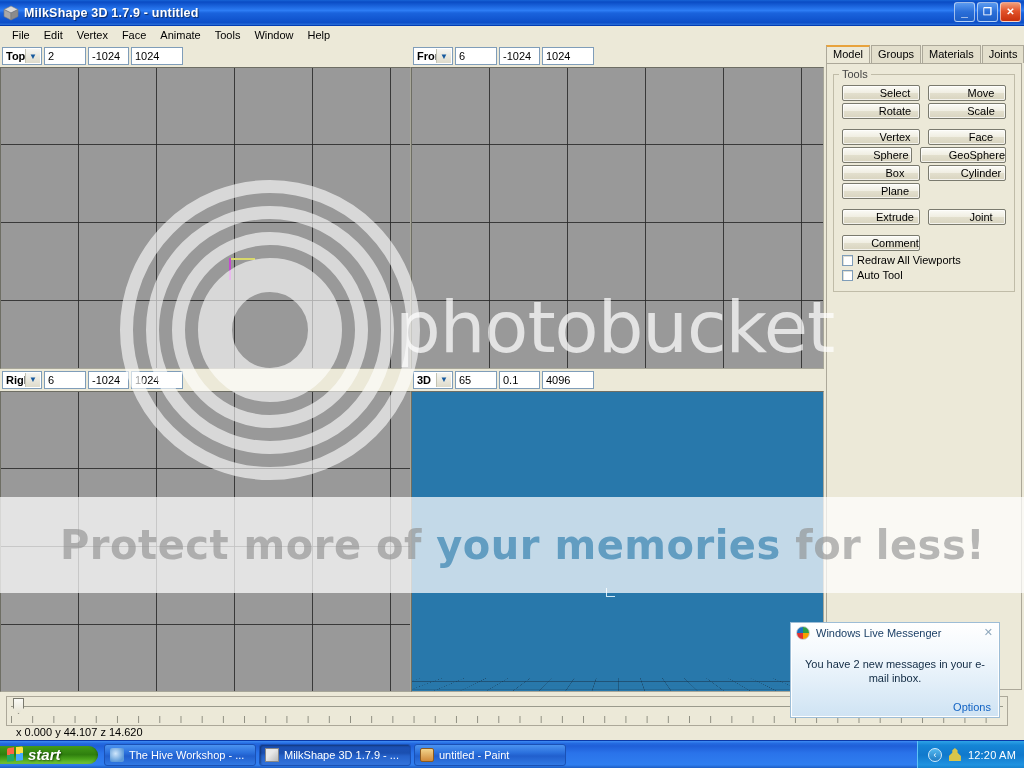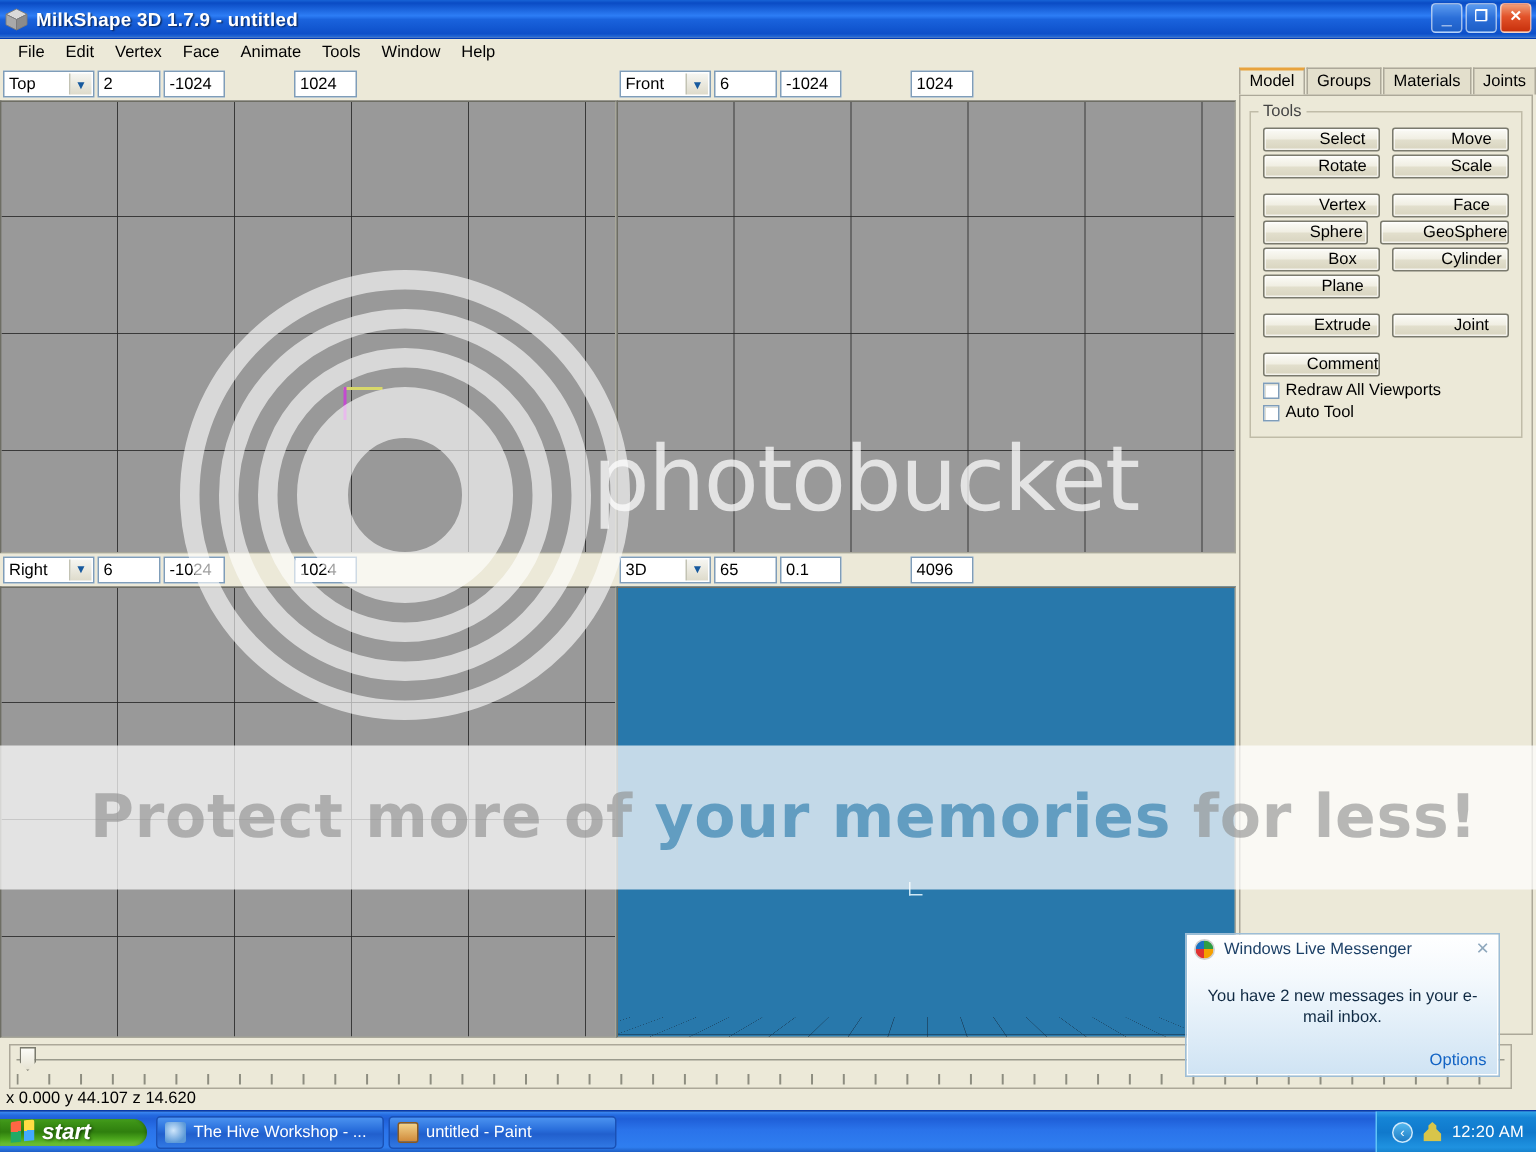--- a/index.html
+++ b/index.html
@@ -65,42 +65,43 @@
   .vp-left  { width: 411px; }
   .vp-right { width: 413px; }
 
   
   .vp-bar {
     height: 22px; background:#ece9d8;
     display:flex; align-items:center; padding: 1px 1px 1px 2px; gap: 2px;
   }
   .sel {
     position: relative;
-    height: 18px; width: 61px;
+    height: 18px; width: 40px;
     border: 1px solid #7f9db9;
     background: #fff;
     display:flex; align-items:center;
     font-size: 11px; padding-left:3px;
     color:#000;
+    font-weight:bold;
   }
   .sel .arrow {
     position:absolute; right:1px; top:1px;
     width:15px; height:14px;
     background: linear-gradient(180deg,#f6f6f2,#dedbcb);
     border-left: 1px solid #c3c3b4;
     display:flex; align-items:center; justify-content:center;
     color:#16599e; font-size:8px;
   }
   .numfld {
     height:18px; border:1px solid #7f9db9; background:#fff;
     font-size:11px; padding: 2px 0 0 3px; color:#000;
   }
   .w-a { width: 42px; }
   .w-b { width: 41px; }
-  .w-c { width: 42px; margin-left: 44px; }
+  .w-c { width: 52px; }
 
   
   .canvas {
     flex: 1; position: relative; overflow: hidden;
     border: 1px solid #a8a79a;
     border-top-color:#6e6e64;
     border-left-color:#6e6e64;
     background: #999999;
   }
   .grid-ortho {
@@ -213,21 +214,21 @@
     border:1px solid #7a7a6e;
     clip-path: polygon(0 0, 100% 0, 100% 62%, 50% 100%, 0 62%);
   }
   .ticks {
     position:absolute; left:4px; right:4px; top:19px; height:7px;
     background-image: linear-gradient(to right, #8d8d80 1px, transparent 1px);
     background-size: 21.2px 100%;
   }
   .statusbar {
     position:absolute; left:0; bottom:0; height:14px; width:100%;
-    font-size:11px; padding-left:4px; color:#000;
+    font-size:11px; padding-left:16px; color:#000;
   }
 
   
   .toast {
     position:absolute; left:790px; top:622px; width:210px; height:96px;
     background: linear-gradient(180deg,#ffffff 0%, #f4f9fd 30%, #dcebf7 75%, #cfe3f3 100%);
     border:1px solid #9dbdd6;
     box-shadow: 0 0 0 1px #ffffff inset;
     z-index: 60;
     font-size:11px;
@@ -251,21 +252,21 @@
     position:absolute; left: 120px; top: 180px; width: 300px; height: 300px;
     opacity: .62;
   }
   .wm-ring { position:absolute; border-radius:50%; border: 13px solid #fff; }
   .wm-band {
     position:absolute; left:0; right:0; top:497px; height:96px;
     background: rgba(255,255,255,.72);
   }
   .wm-text-pb {
     position:absolute; left: 395px; top: 285px;
-    font-size: 60px; color:#fff; opacity:.72;
+    font-size: 72px; color:#fff; opacity:.72;
     font-family: "DejaVu Sans", sans-serif;
     letter-spacing: -1px;
   }
   .wm-text-slogan {
     position:absolute; left: 60px; top: 522px;
     font-size: 40px; color: #8f8f8f; opacity:.62;
     font-family: "DejaVu Sans", sans-serif;
     font-weight: bold; letter-spacing: .5px;
   }
   .wm-text-slogan .blue { color:#2878ab; opacity:1; }
@@ -563,20 +564,24 @@
 <div class="taskbar">
   <div class="startbtn">
     <span class="flag"></span>
     <span class="stext">start</span>
   </div>
   <div class="tasks">
     <div class="task">
       <span class="ico ie"></span>
       <span>The Hive Workshop - ...</span>
     </div>
+    <div class="task active">
+      <span class="ico ms"></span>
+      <span>MilkShape 3D 1.7.9 - ...</span>
+    </div>
     <div class="task">
       <span class="ico paint"></span>
       <span>untitled - Paint</span>
     </div>
   </div>
   <div class="tray">
     <span class="chev">‹</span>
     <span class="person"></span>
     <span class="clock">12:20 AM</span>
   </div>

